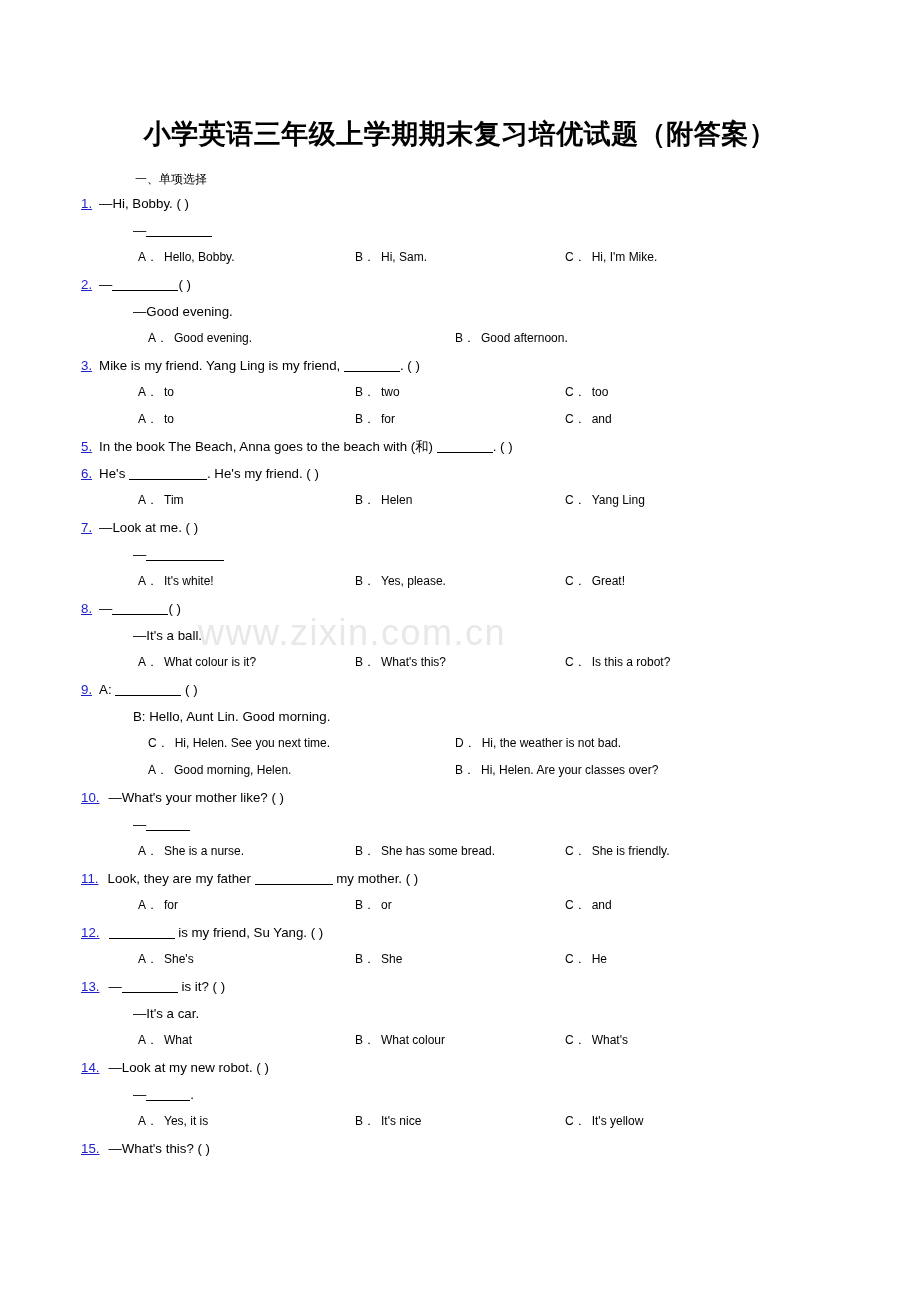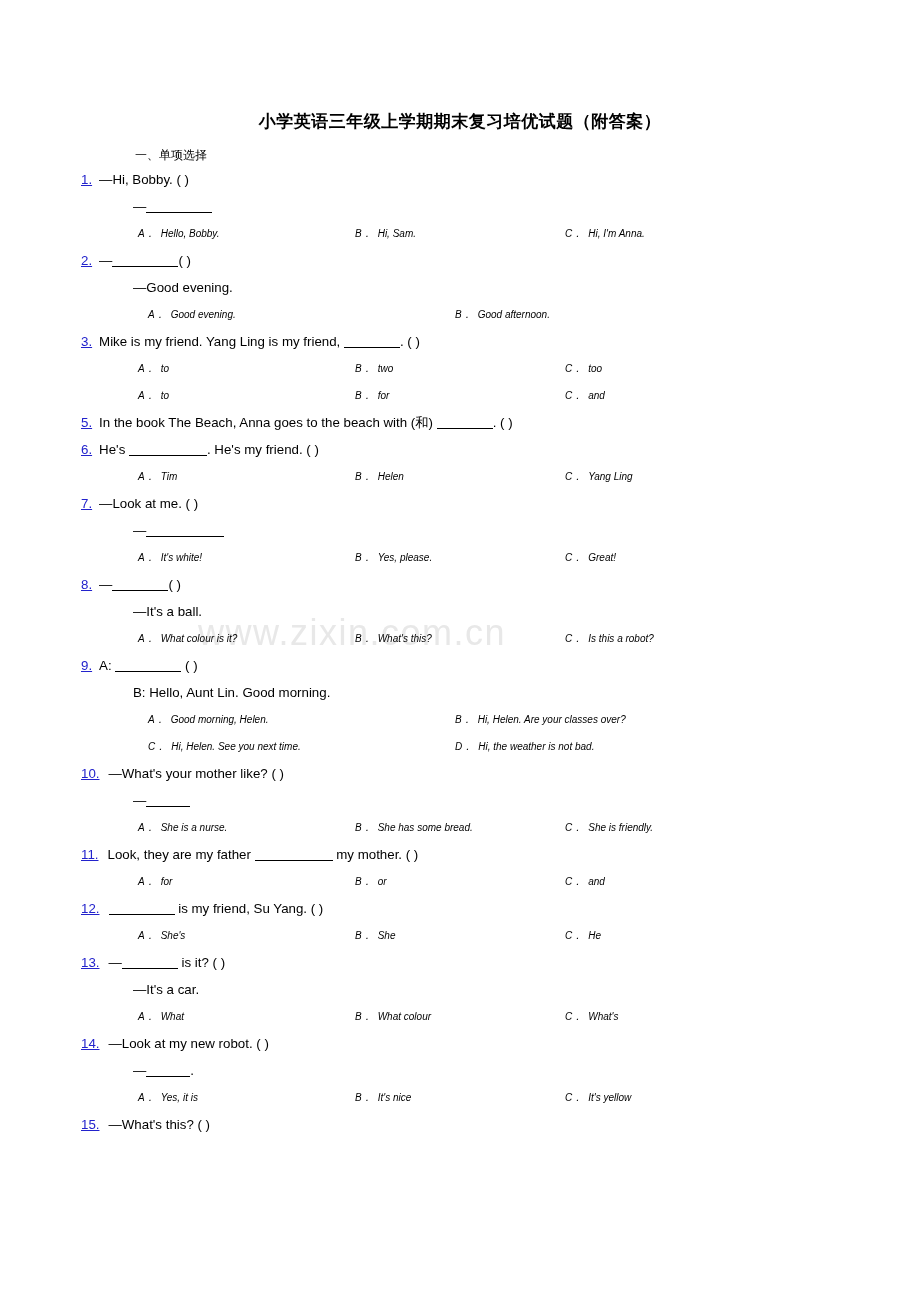--- a/index.html
+++ b/index.html
@@ -44,23 +44,23 @@
     left: 0;
     top: 0;
     width: 920px;
     z-index: 2;
   }
 
   .doc-title {
     text-align: center;
     font-family: "Liberation Serif", serif;
     font-weight: bold;
-    font-size: 17px;
+    font-size: 27px;
     letter-spacing: 0.5px;
-    margin: 0;
+    margin: 12px;
     padding-top: 108px;
     line-height: 28px;
     color: #000;
   }
 
   .section-heading {
     font-family: "Liberation Serif", serif;
     font-size: 12px;
     margin: 0;
     padding-left: 135px;
@@ -105,24 +105,23 @@
   .b-s  { width: 44px; }
   .b-m  { width: 56px; }
   .b-l  { width: 66px; }
   .b-xl { width: 78px; }
 
   
   .opts {
     position: relative;
     height: 27px;
     line-height: 27px;
-    font-size: 10px;
+    font-size: 12px;
     white-space: nowrap;
     color: #000;
-    font-style: italic;
   }
   .opt {
     position: absolute;
     top: 0;
     line-height: 27px;
   }
   .opt .lab { margin-right: 6px; }
 
   
   .c1 { left: 138px; }
@@ -150,21 +149,21 @@
 
     <div class="line">
       <span class="qnum">1.</span><span class="stem-text">—Hi, Bobby. (  )</span>
     </div>
     <div class="line flush">
       <span class="dash">—</span><span class="blank b-l"></span>
     </div>
     <div class="opts">
       <span class="opt c1"><span class="lab">A．</span><span>Hello, Bobby.</span></span>
       <span class="opt c2"><span class="lab">B．</span><span>Hi, Sam.</span></span>
-      <span class="opt c3"><span class="lab">C．</span><span>Hi, I'm Anna.</span></span>
+      <span class="opt c3"><span class="lab">C．</span><span>Hi, I'm Mike.</span></span>
     </div>
 
     <div class="line">
       <span class="qnum">2.</span><span class="stem-text">—</span><span class="blank b-l"></span><span class="stem-text">(  )</span>
     </div>
     <div class="line flush">—Good evening.</div>
     <div class="opts">
       <span class="opt d1"><span class="lab">A．</span><span>Good evening.</span></span>
       <span class="opt d2"><span class="lab">B．</span><span>Good afternoon.</span></span>
     </div>
@@ -217,26 +216,26 @@
       <span class="opt c1"><span class="lab">A．</span><span>What colour is it?</span></span>
       <span class="opt c2"><span class="lab">B．</span><span>What's this?</span></span>
       <span class="opt c3"><span class="lab">C．</span><span>Is this a robot?</span></span>
     </div>
 
     <div class="line">
       <span class="qnum">9.</span><span class="stem-text">A: </span><span class="blank b-l"></span><span class="stem-text"> (  )</span>
     </div>
     <div class="line flush">B: Hello, Aunt Lin. Good morning.</div>
     <div class="opts">
+      <span class="opt d1"><span class="lab">C．</span><span>Hi, Helen. See you next time.</span></span>
+      <span class="opt d2"><span class="lab">D．</span><span>Hi, the weather is not bad.</span></span>
+    </div>
+    <div class="opts">
       <span class="opt d1"><span class="lab">A．</span><span>Good morning, Helen.</span></span>
       <span class="opt d2"><span class="lab">B．</span><span>Hi, Helen. Are your classes over?</span></span>
-    </div>
-    <div class="opts">
-      <span class="opt d1"><span class="lab">C．</span><span>Hi, Helen. See you next time.</span></span>
-      <span class="opt d2"><span class="lab">D．</span><span>Hi, the weather is not bad.</span></span>
     </div>
 
     <div class="line">
       <span class="qnum wide">10.</span><span class="stem-text">—What's your mother like? (  )</span>
     </div>
     <div class="line flush">
       <span class="dash">—</span><span class="blank b-s"></span>
     </div>
     <div class="opts">
       <span class="opt c1"><span class="lab">A．</span><span>She is a nurse.</span></span>

